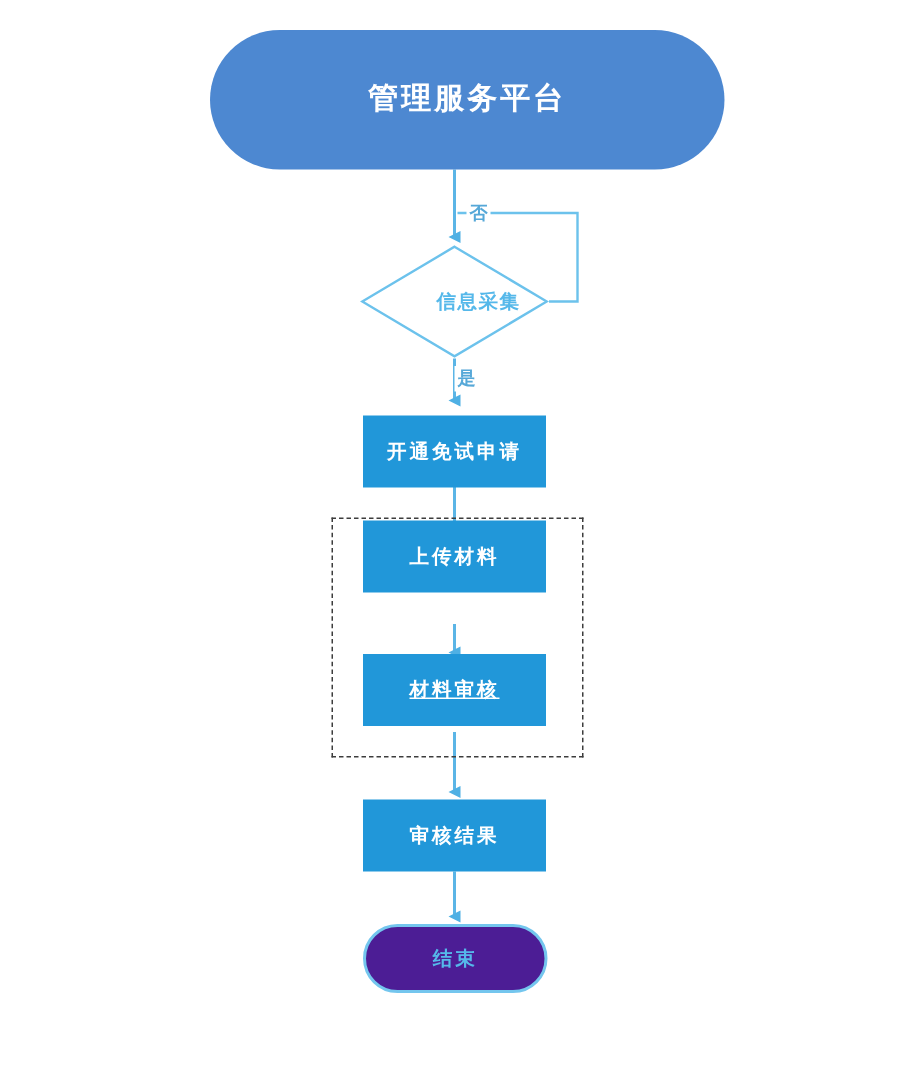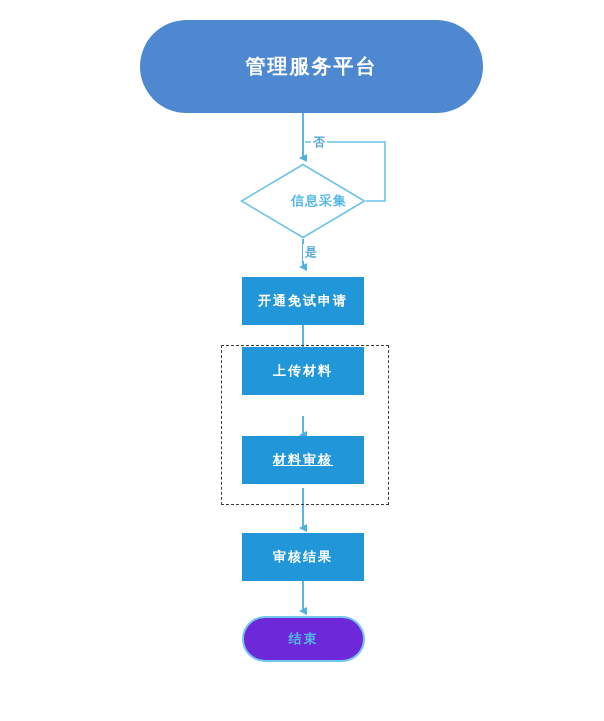--- a/index.html
+++ b/index.html
@@ -99,21 +99,21 @@
   }
 
   
   #end-node {
     left: 242px;
     top: 616px;
     width: 123px;
     height: 46px;
     border: 2px solid #74c6ee;
     border-radius: 23px;
-    background: #6d28d9;
+    background: #4c1d95;
     color: #55b8ea;
     font-size: 13px;
     font-weight: bold;
     letter-spacing: 2px;
   }
 
   
   .edge-label {
     position: absolute;
     color: #56a8d8;

